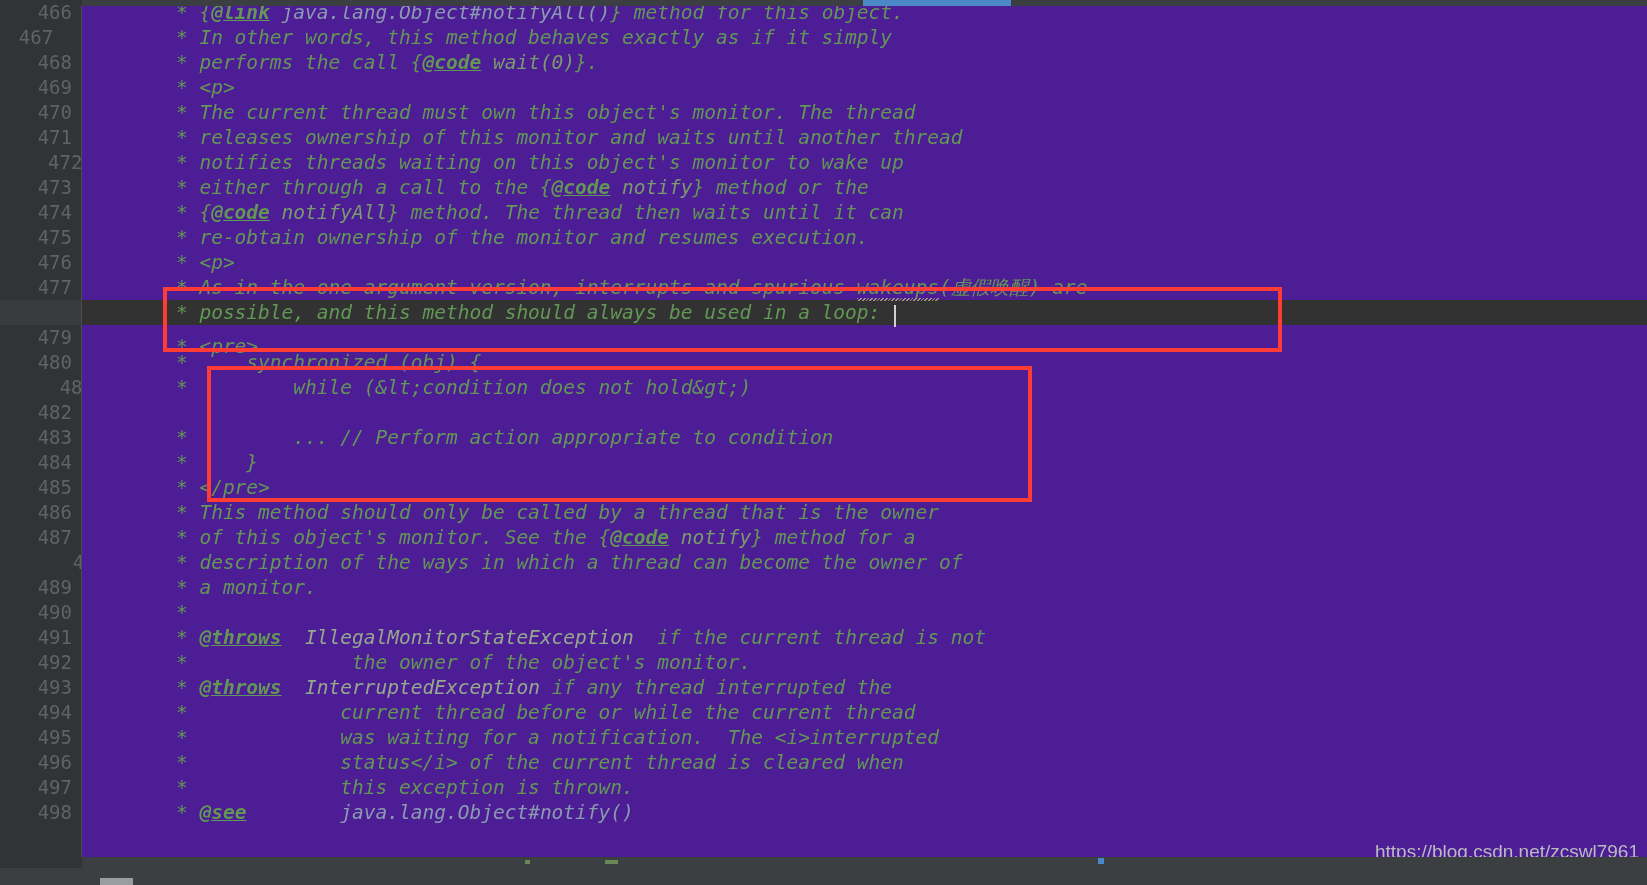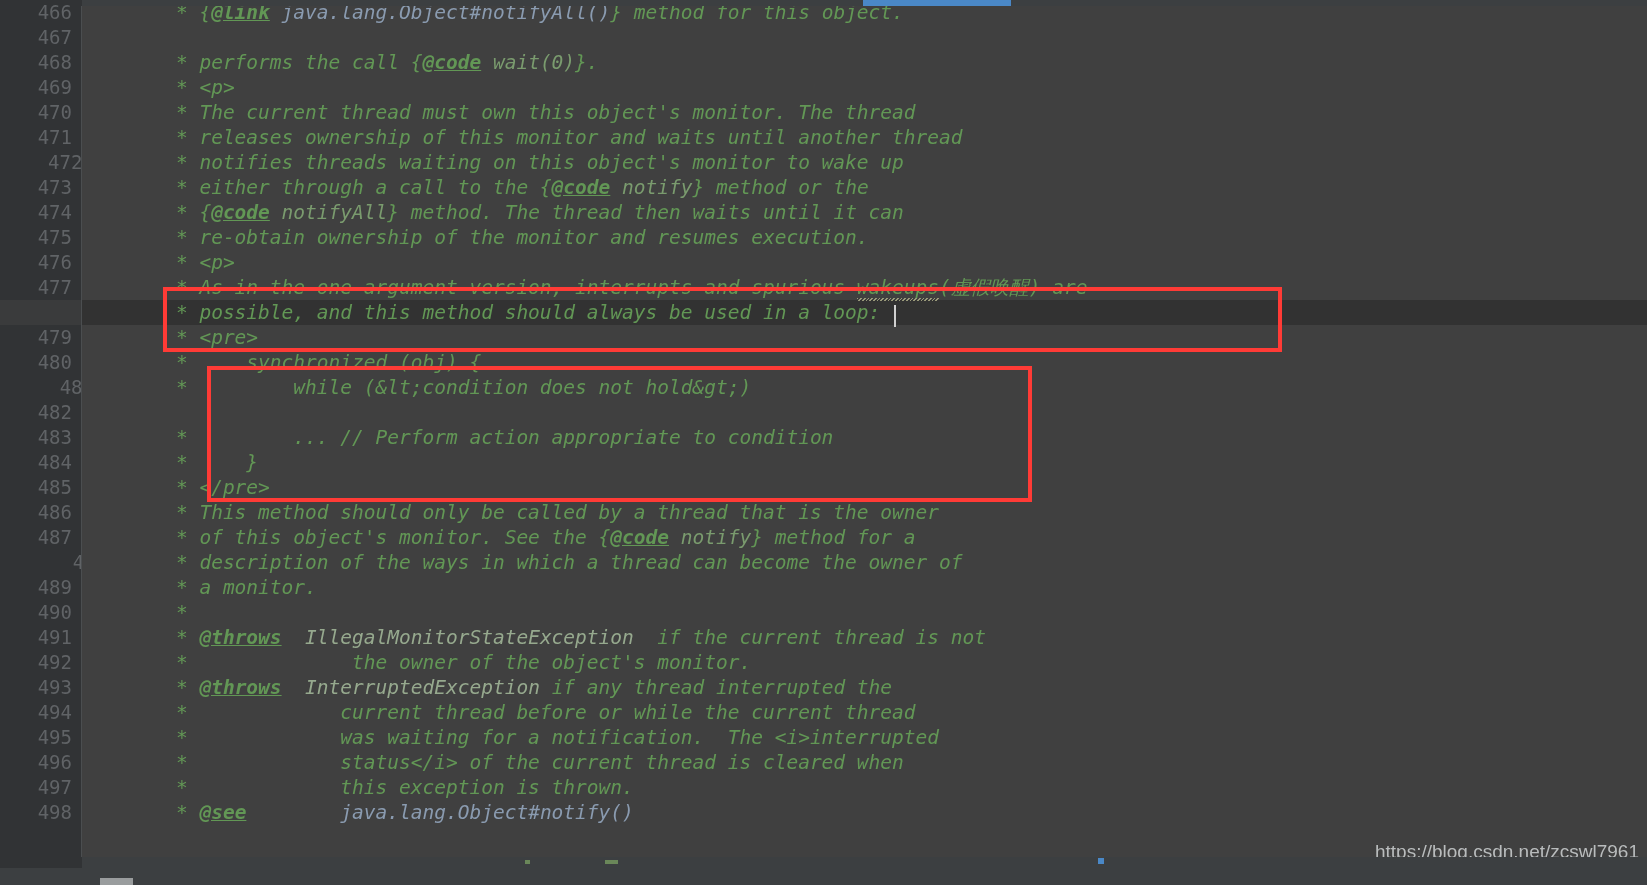--- a/index.html
+++ b/index.html
@@ -66,21 +66,21 @@
     left: 81px; top: 6px;
     width: 1px; height: 862px;
     background: #4b4e50;
   }
 
   
   .editor {
     position: absolute;
     left: 82px; top: 6px;
     width: 1565px; height: 862px;
-    background: #404040;
+    background: #4c1d95;
     overflow: hidden;
   }
   .code-line {
     position: absolute;
     left: 0;
     height: 25px;
     line-height: 25px;
     white-space: pre;
     font-size: 19.5px;
     font-style: italic;
@@ -182,21 +182,21 @@
 <body>
 
 <div id="root">
 
   <div class="top-strip"></div>
   <div class="top-strip-dark"></div>
   <div class="top-scroll-thumb"></div>
 
   <div class="gutter">
       <div class="gutter-line" style="top: -6px;">466</div>
-      <div class="gutter-line" style="top: 19px;">467</div>
+      <div class="gutter-line" style="top: 19px; text-align: center;">467</div>
       <div class="gutter-line" style="top: 44px;">468</div>
       <div class="gutter-line" style="top: 69px;">469</div>
       <div class="gutter-line" style="top: 94px;">470</div>
       <div class="gutter-line" style="top: 119px;">471</div>
       <div class="gutter-line" style="top: 144px; padding-left: 48px;">472</div>
       <div class="gutter-line" style="top: 169px;">473</div>
       <div class="gutter-line" style="top: 194px;">474</div>
       <div class="gutter-line" style="top: 219px;">475</div>
       <div class="gutter-line" style="top: 244px;">476</div>
       <div class="gutter-line" style="top: 269px;">477</div>
@@ -221,32 +221,33 @@
       <div class="gutter-line" style="top: 744px;">496</div>
       <div class="gutter-line" style="top: 769px;">497</div>
       <div class="gutter-line" style="top: 794px;">498</div>
     </div>
     <div class="current-line-hl-gutter" style="top: 300px; position: absolute; left: 0px;"></div>
   <div class="gutter-divider"></div>
 
   <div class="editor">
       <div class="current-line-hl" style="top: 294px;"></div>
       <div class="code-line" style="top: -6px;"><span class="plain">        * {</span><span class="tag">@link</span><span class="plain"> </span><span class="ref">java.lang.Object#notifyAll()</span><span class="plain">} method for this object.</span></div>
+      <div class="code-line" style="top: 19px;"><span class="plain">        * In other words, this method behaves exactly as if it simply</span></div>
       <div class="code-line" style="top: 44px;"><span class="plain">        * performs the call {</span><span class="tag">@code</span><span class="plain"> </span><span class="light">wait(0)</span><span class="plain">}.</span></div>
       <div class="code-line" style="top: 69px;"><span class="plain">        * &lt;p&gt;</span></div>
       <div class="code-line" style="top: 94px;"><span class="plain">        * The current thread must own this object's monitor. The thread</span></div>
       <div class="code-line" style="top: 119px;"><span class="plain">        * releases ownership of this monitor and waits until another thread</span></div>
       <div class="code-line" style="top: 144px; text-align: center;"><span class="plain">        * notifies threads waiting on this object's monitor to wake up</span></div>
       <div class="code-line" style="top: 169px;"><span class="plain">        * either through a call to the {</span><span class="tag">@code</span><span class="plain"> </span><span class="light">notify</span><span class="plain">} method or the</span></div>
       <div class="code-line" style="top: 194px;"><span class="plain">        * {</span><span class="tag">@code</span><span class="plain"> </span><span class="light">notifyAll</span><span class="plain">} method. The thread then waits until it can</span></div>
       <div class="code-line" style="top: 219px;"><span class="plain">        * re-obtain ownership of the monitor and resumes execution.</span></div>
       <div class="code-line" style="top: 244px;"><span class="plain">        * &lt;p&gt;</span></div>
       <div class="code-line" style="top: 269px;"><span class="plain">        * As in the one argument version, interrupts and spurious </span><span class="typo">wakeups</span><span class="plain">(</span><span class="cjk">虚假唤醒</span><span class="plain">) are</span></div>
       <div class="code-line" style="top: 294px;"><span class="plain">        * possible, and this method should always be used in a loop:</span></div>
-      <div class="code-line" style="top: 319px;"><span class="plain">        * &lt;pre&gt;</span></div>
+      <div class="code-line" style="top: 328px;"><span class="plain">        * &lt;pre&gt;</span></div>
       <div class="code-line" style="top: 344px;"><span class="plain">        *     synchronized (obj) {</span></div>
       <div class="code-line" style="top: 369px;"><span class="plain">        *         while (&amp;lt;condition does not hold&amp;gt;)</span></div>
       <div class="code-line" style="top: 419px;"><span class="plain">        *         ... // Perform action appropriate to condition</span></div>
       <div class="code-line" style="top: 444px;"><span class="plain">        *     }</span></div>
       <div class="code-line" style="top: 469px;"><span class="plain">        * &lt;/pre&gt;</span></div>
       <div class="code-line" style="top: 494px;"><span class="plain">        * This method should only be called by a thread that is the owner</span></div>
       <div class="code-line" style="top: 519px;"><span class="plain">        * of this object's monitor. See the {</span><span class="tag">@code</span><span class="plain"> </span><span class="light">notify</span><span class="plain">} method for a</span></div>
       <div class="code-line" style="top: 544px;"><span class="plain">        * description of the ways in which a thread can become the owner of</span></div>
       <div class="code-line" style="top: 569px;"><span class="plain">        * a monitor.</span></div>
       <div class="code-line" style="top: 594px;"><span class="plain">        *</span></div>

